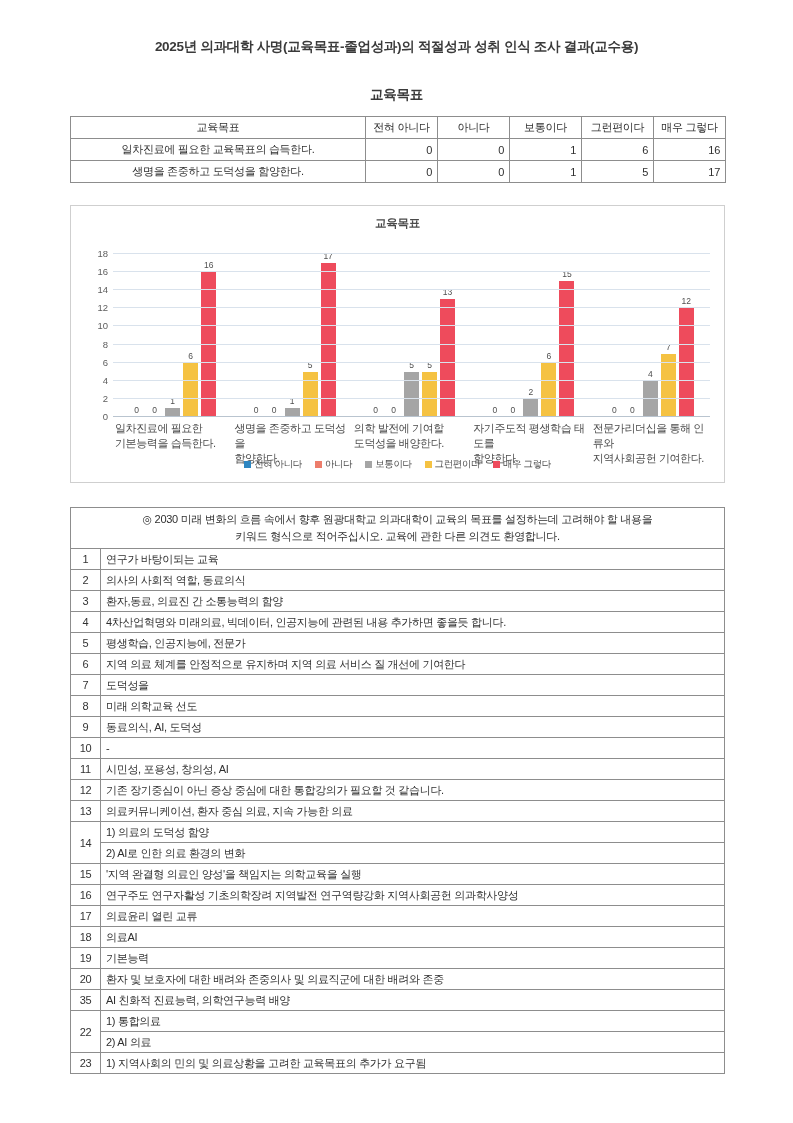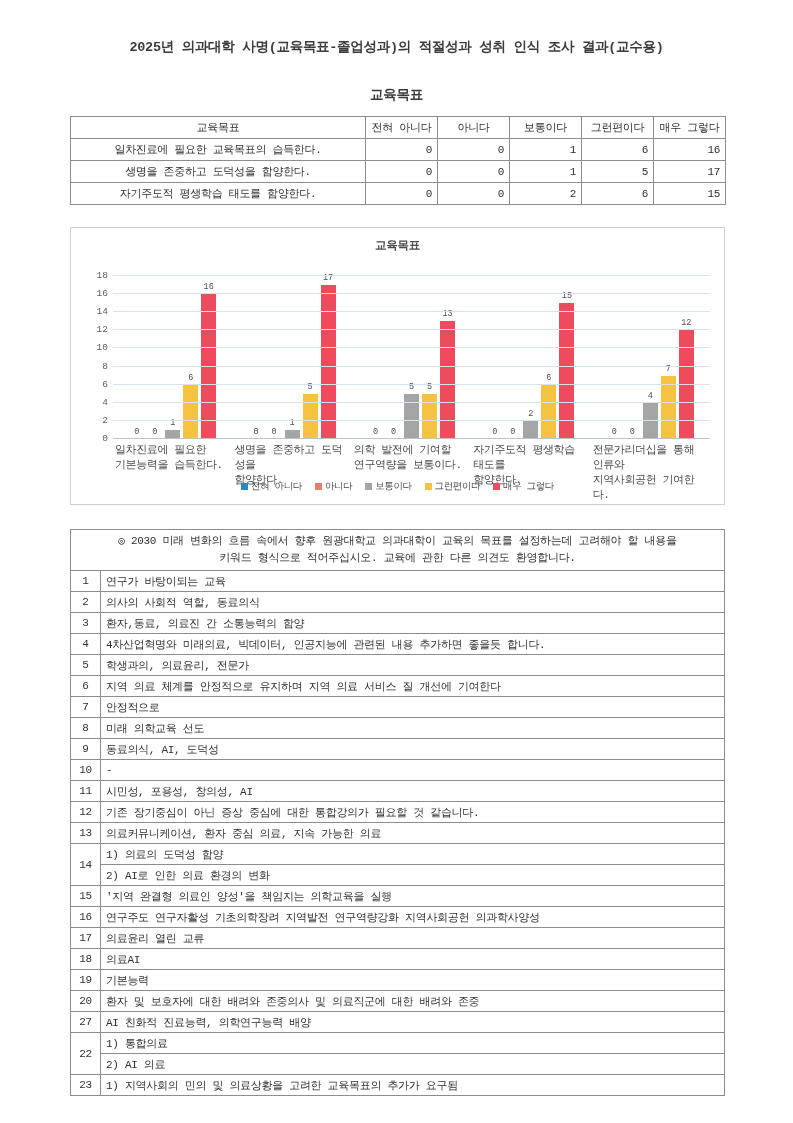--- a/index.html
+++ b/index.html
@@ -15,21 +15,20 @@
     color: #2b2b2b;
     position: relative;
     overflow: hidden;
   }
   .page {
     position: relative;
     width: 793px;
     height: 1123px;
     box-sizing: border-box;
     padding: 0;
-    font-family: Liberation Mono, monospace;
   }
 
   
   .doc-title {
     text-align: center;
     font-size: 13.5px;
     font-weight: bold;
     color: #3a3a3a;
     margin: 0;
     padding-top: 38px;
@@ -273,28 +272,20 @@
             <td class="num">16</td>
           </tr>
           <tr>
             <td class="goal">생명을 존중하고 도덕성을 함양한다.</td>
             <td class="num">0</td>
             <td class="num">0</td>
             <td class="num">1</td>
             <td class="num">5</td>
             <td class="num">17</td>
           </tr>
-          <tr>
-            <td class="goal">자기주도적 평생학습 태도를 함양한다.</td>
-            <td class="num">0</td>
-            <td class="num">0</td>
-            <td class="num">2</td>
-            <td class="num">6</td>
-            <td class="num">15</td>
-          </tr>
         </tbody>
     </table>
   </div>
 
   <div class="chart-outer">
     <div class="chart-title">교육목표</div>
     <div class="plot-region" id="plot-region">
       <div class="groups" id="bar-groups">
           <div class="group">
             <div class="bar" style="height: 0px;">
@@ -442,21 +433,21 @@
         <div class="xlabel">
           <div>일차진료에 필요한</div>
           <div>기본능력을 습득한다.</div>
         </div>
         <div class="xlabel">
           <div>생명을 존중하고 도덕성을</div>
           <div>함양한다.</div>
         </div>
         <div class="xlabel">
           <div>의학 발전에 기여할</div>
-          <div>연구역량을 보통이다.</div>
+          <div>도덕성을 배양한다.</div>
         </div>
         <div class="xlabel">
           <div>자기주도적 평생학습 태도를</div>
           <div>함양한다.</div>
         </div>
         <div class="xlabel">
           <div>전문가리더십을 통해 인류와</div>
           <div>지역사회공헌 기여한다.</div>
         </div>
       </div>
@@ -508,29 +499,29 @@
           <tr>
             <td class="idx" rowspan="1">3</td>
             <td class="txt">환자,동료, 의료진 간 소통능력의 함양</td>
           </tr>
           <tr>
             <td class="idx" rowspan="1">4</td>
             <td class="txt">4차산업혁명와 미래의료, 빅데이터, 인공지능에 관련된 내용 추가하면 좋을듯 합니다.</td>
           </tr>
           <tr>
             <td class="idx" rowspan="1">5</td>
-            <td class="txt">학생과의, 의료윤리, 전문가</td>
+            <td class="txt">평생학습, 인공지능에, 전문가</td>
           </tr>
           <tr>
             <td class="idx" rowspan="1">6</td>
             <td class="txt">지역 의료 체계를 안정적으로 유지하며 지역 의료 서비스 질 개선에 기여한다</td>
           </tr>
           <tr>
             <td class="idx" rowspan="1">7</td>
-            <td class="txt">안정적으로</td>
+            <td class="txt">도덕성을</td>
           </tr>
           <tr>
             <td class="idx" rowspan="1">8</td>
             <td class="txt">미래 의학교육 선도</td>
           </tr>
           <tr>
             <td class="idx" rowspan="1">9</td>
             <td class="txt">동료의식, AI, 도덕성</td>
           </tr>
           <tr>
@@ -574,21 +565,21 @@
           </tr>
           <tr>
             <td class="idx" rowspan="1">19</td>
             <td class="txt">기본능력</td>
           </tr>
           <tr>
             <td class="idx" rowspan="1">20</td>
             <td class="txt">환자 및 보호자에 대한 배려와 존중의사 및 의료직군에 대한 배려와 존중</td>
           </tr>
           <tr>
-            <td class="idx" rowspan="1">27</td>
+            <td class="idx" rowspan="1">35</td>
             <td class="txt">AI 친화적 진료능력, 의학연구능력 배양</td>
           </tr>
           <tr>
             <td class="idx" rowspan="2">22</td>
             <td class="txt">1) 통합의료</td>
           </tr>
           <tr>
             <td class="txt">2) AI 의료</td>
           </tr>
           <tr>

